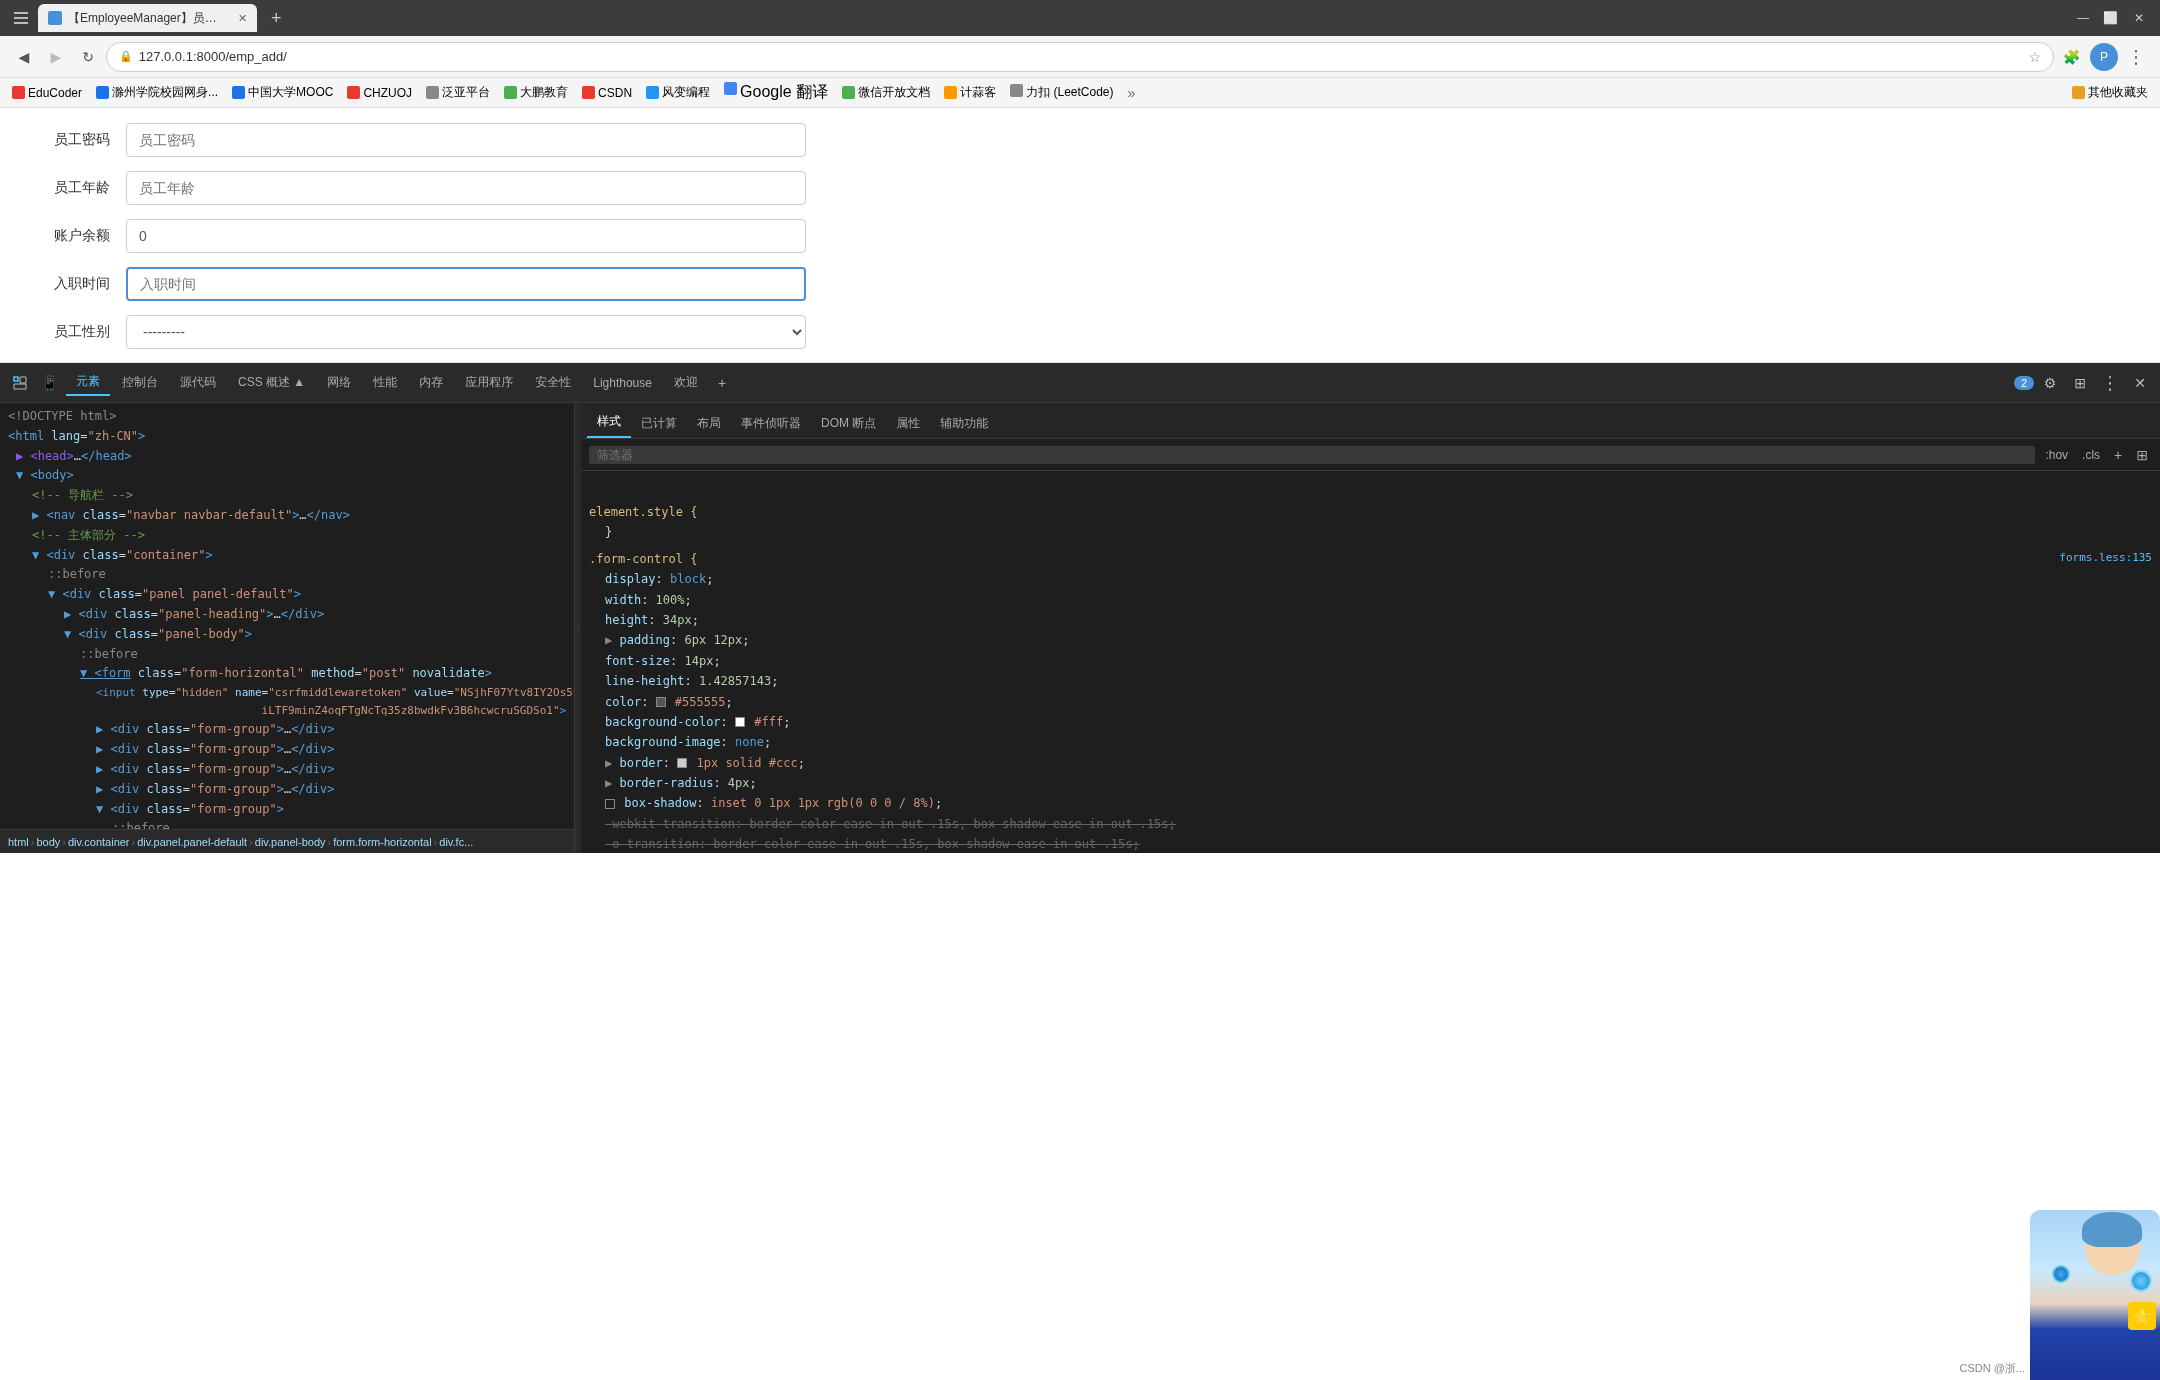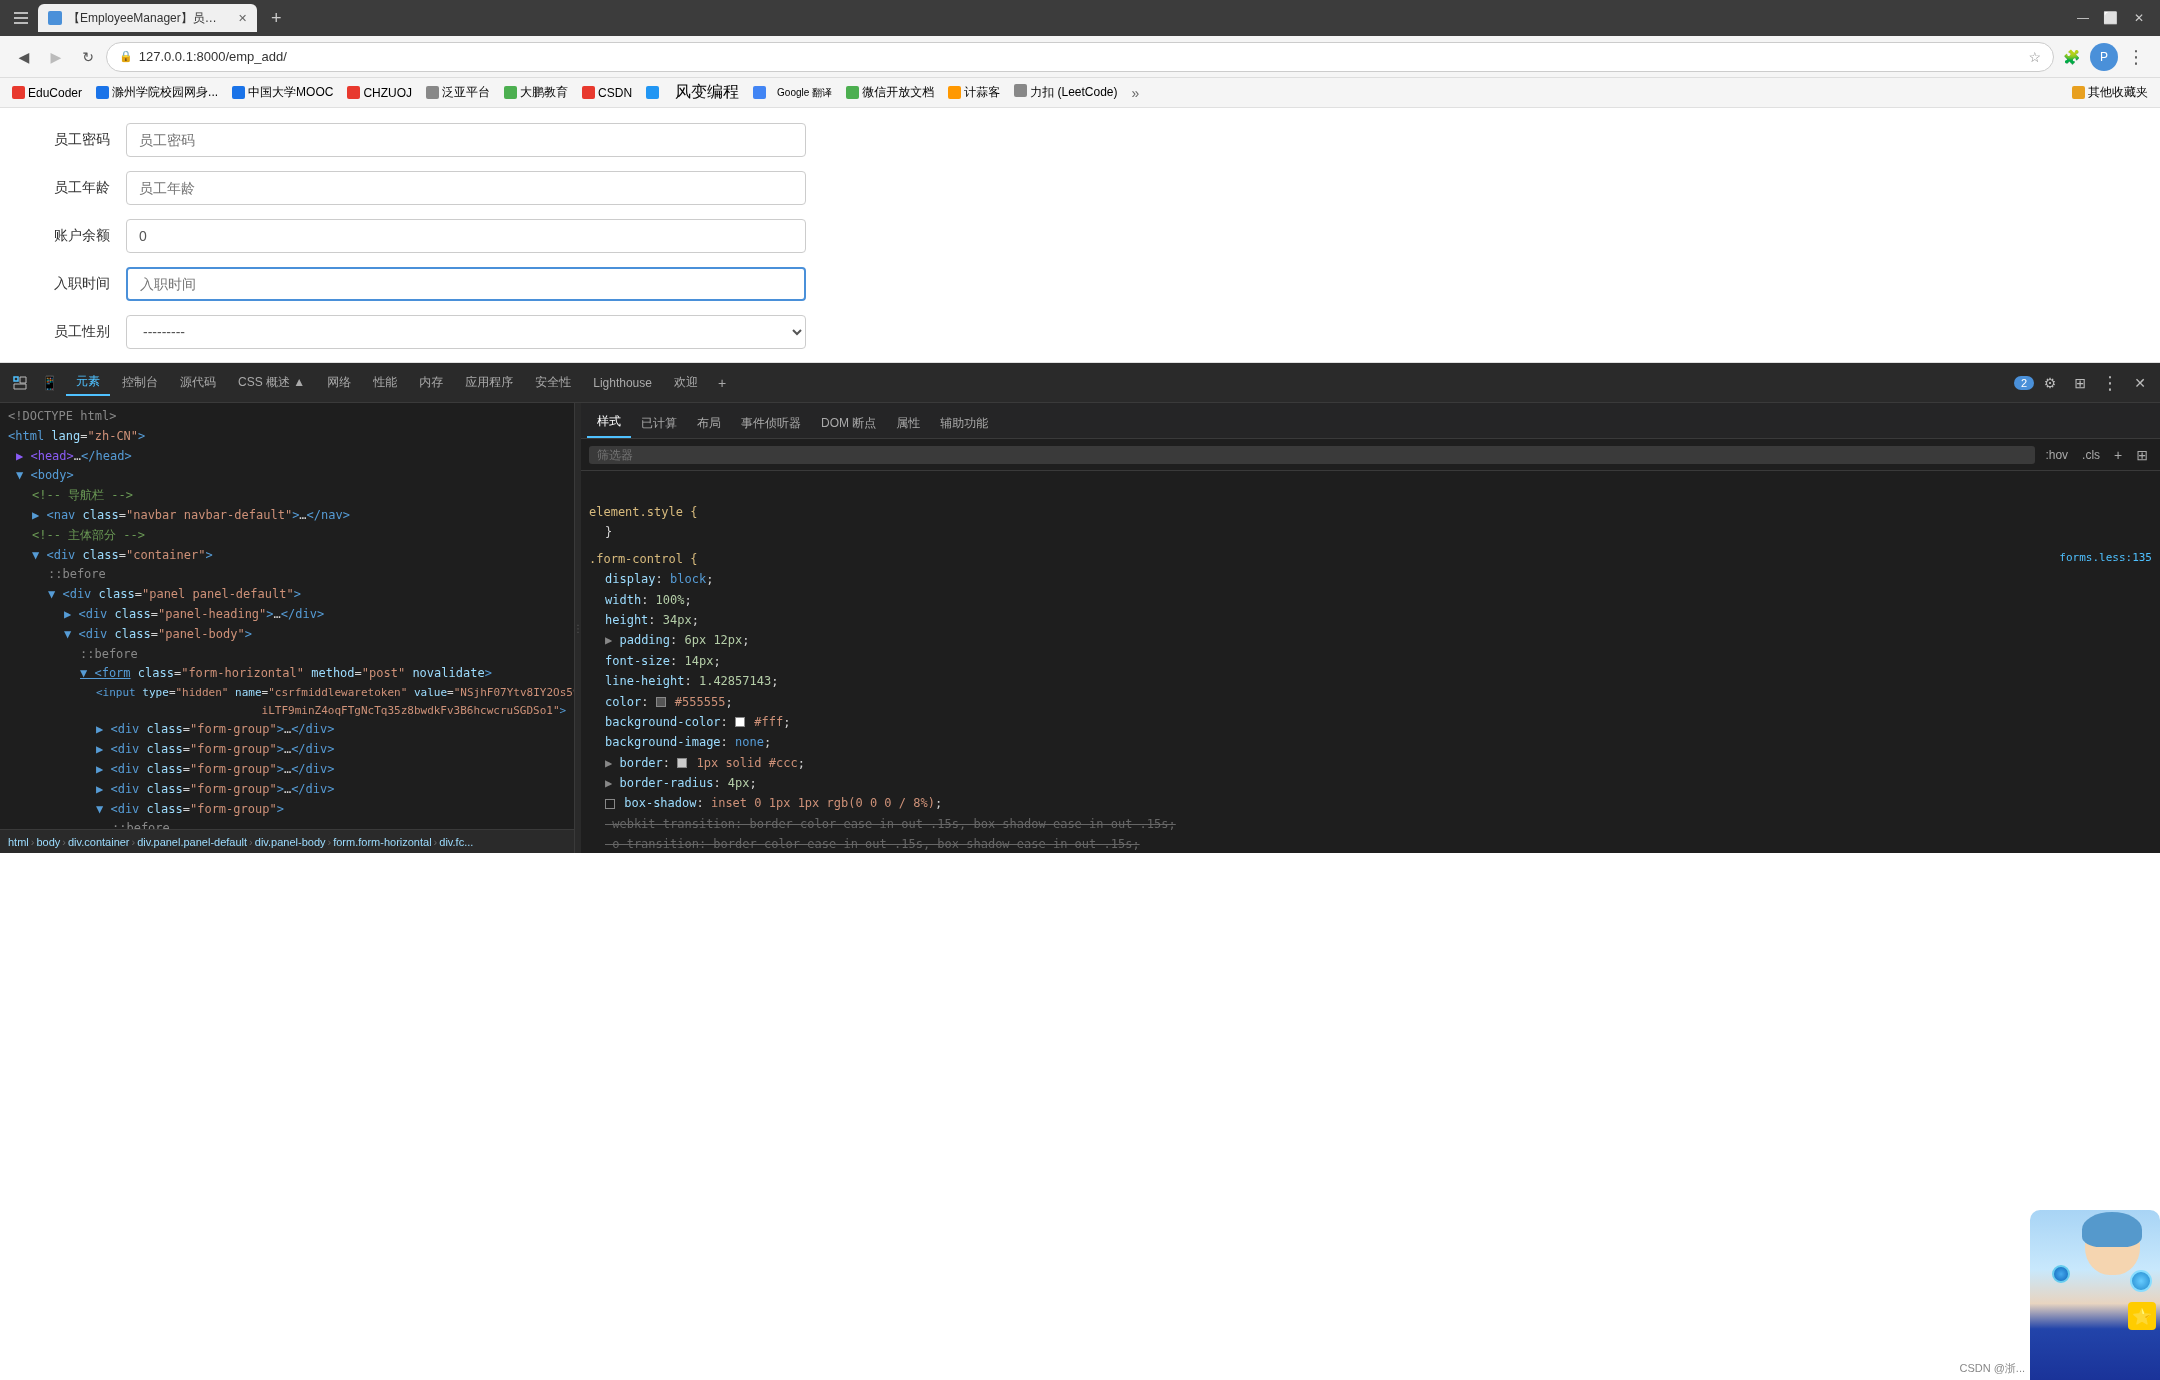--- a/index.html
+++ b/index.html
@@ -67,25 +67,25 @@
       <span>泛亚平台</span>
     </div>
     <div style="display:flex;align-items:center;gap:3px;padding:2px 6px;border-radius:3px;cursor:pointer;font-size:12px;white-space:nowrap;">
       <div style="width:13px;height:13px;background:#4caf50;border-radius:2px;flex-shrink:0;"></div>
       <span>大鹏教育</span>
     </div>
     <div style="display:flex;align-items:center;gap:3px;padding:2px 6px;border-radius:3px;cursor:pointer;font-size:12px;white-space:nowrap;">
       <div style="width:13px;height:13px;background:#e8392e;border-radius:2px;flex-shrink:0;"></div>
       <span>CSDN</span>
     </div>
-    <div style="display:flex;align-items:center;gap:16px;padding:2px 6px;border-radius:3px;cursor:pointer;font-size:16px;white-space:nowrap;">
+    <div style="display:flex;align-items:center;gap:3px;padding:2px 6px;border-radius:3px;cursor:pointer;font-size:12px;white-space:nowrap;">
       <div style="width:13px;height:13px;background:#2196f3;border-radius:2px;flex-shrink:0;"></div>
       <span>风变编程</span>
     </div>
-    <div style="display:flex;align-items:flex-start;gap:11px;padding:2px 6px;border-radius:3px;cursor:pointer;font-size:10px;white-space:nowrap;">
+    <div style="display:flex;align-items:flex-start;gap:3px;padding:2px 6px;border-radius:3px;cursor:pointer;font-size:16px;white-space:nowrap;">
       <div style="width:13px;height:13px;background:#4285f4;border-radius:2px;flex-shrink:0;"></div>
       <span>Google 翻译</span>
     </div>
     <div style="display:flex;align-items:center;gap:3px;padding:2px 6px;border-radius:3px;cursor:pointer;font-size:12px;white-space:nowrap;">
       <div style="width:13px;height:13px;background:#4caf50;border-radius:2px;flex-shrink:0;"></div>
       <span>微信开放文档</span>
     </div>
     <div style="display:flex;align-items:center;gap:3px;padding:2px 6px;border-radius:3px;cursor:pointer;font-size:12px;white-space:nowrap;">
       <div style="width:13px;height:13px;background:#ff9800;border-radius:2px;flex-shrink:0;"></div>
       <span>计蒜客</span>

